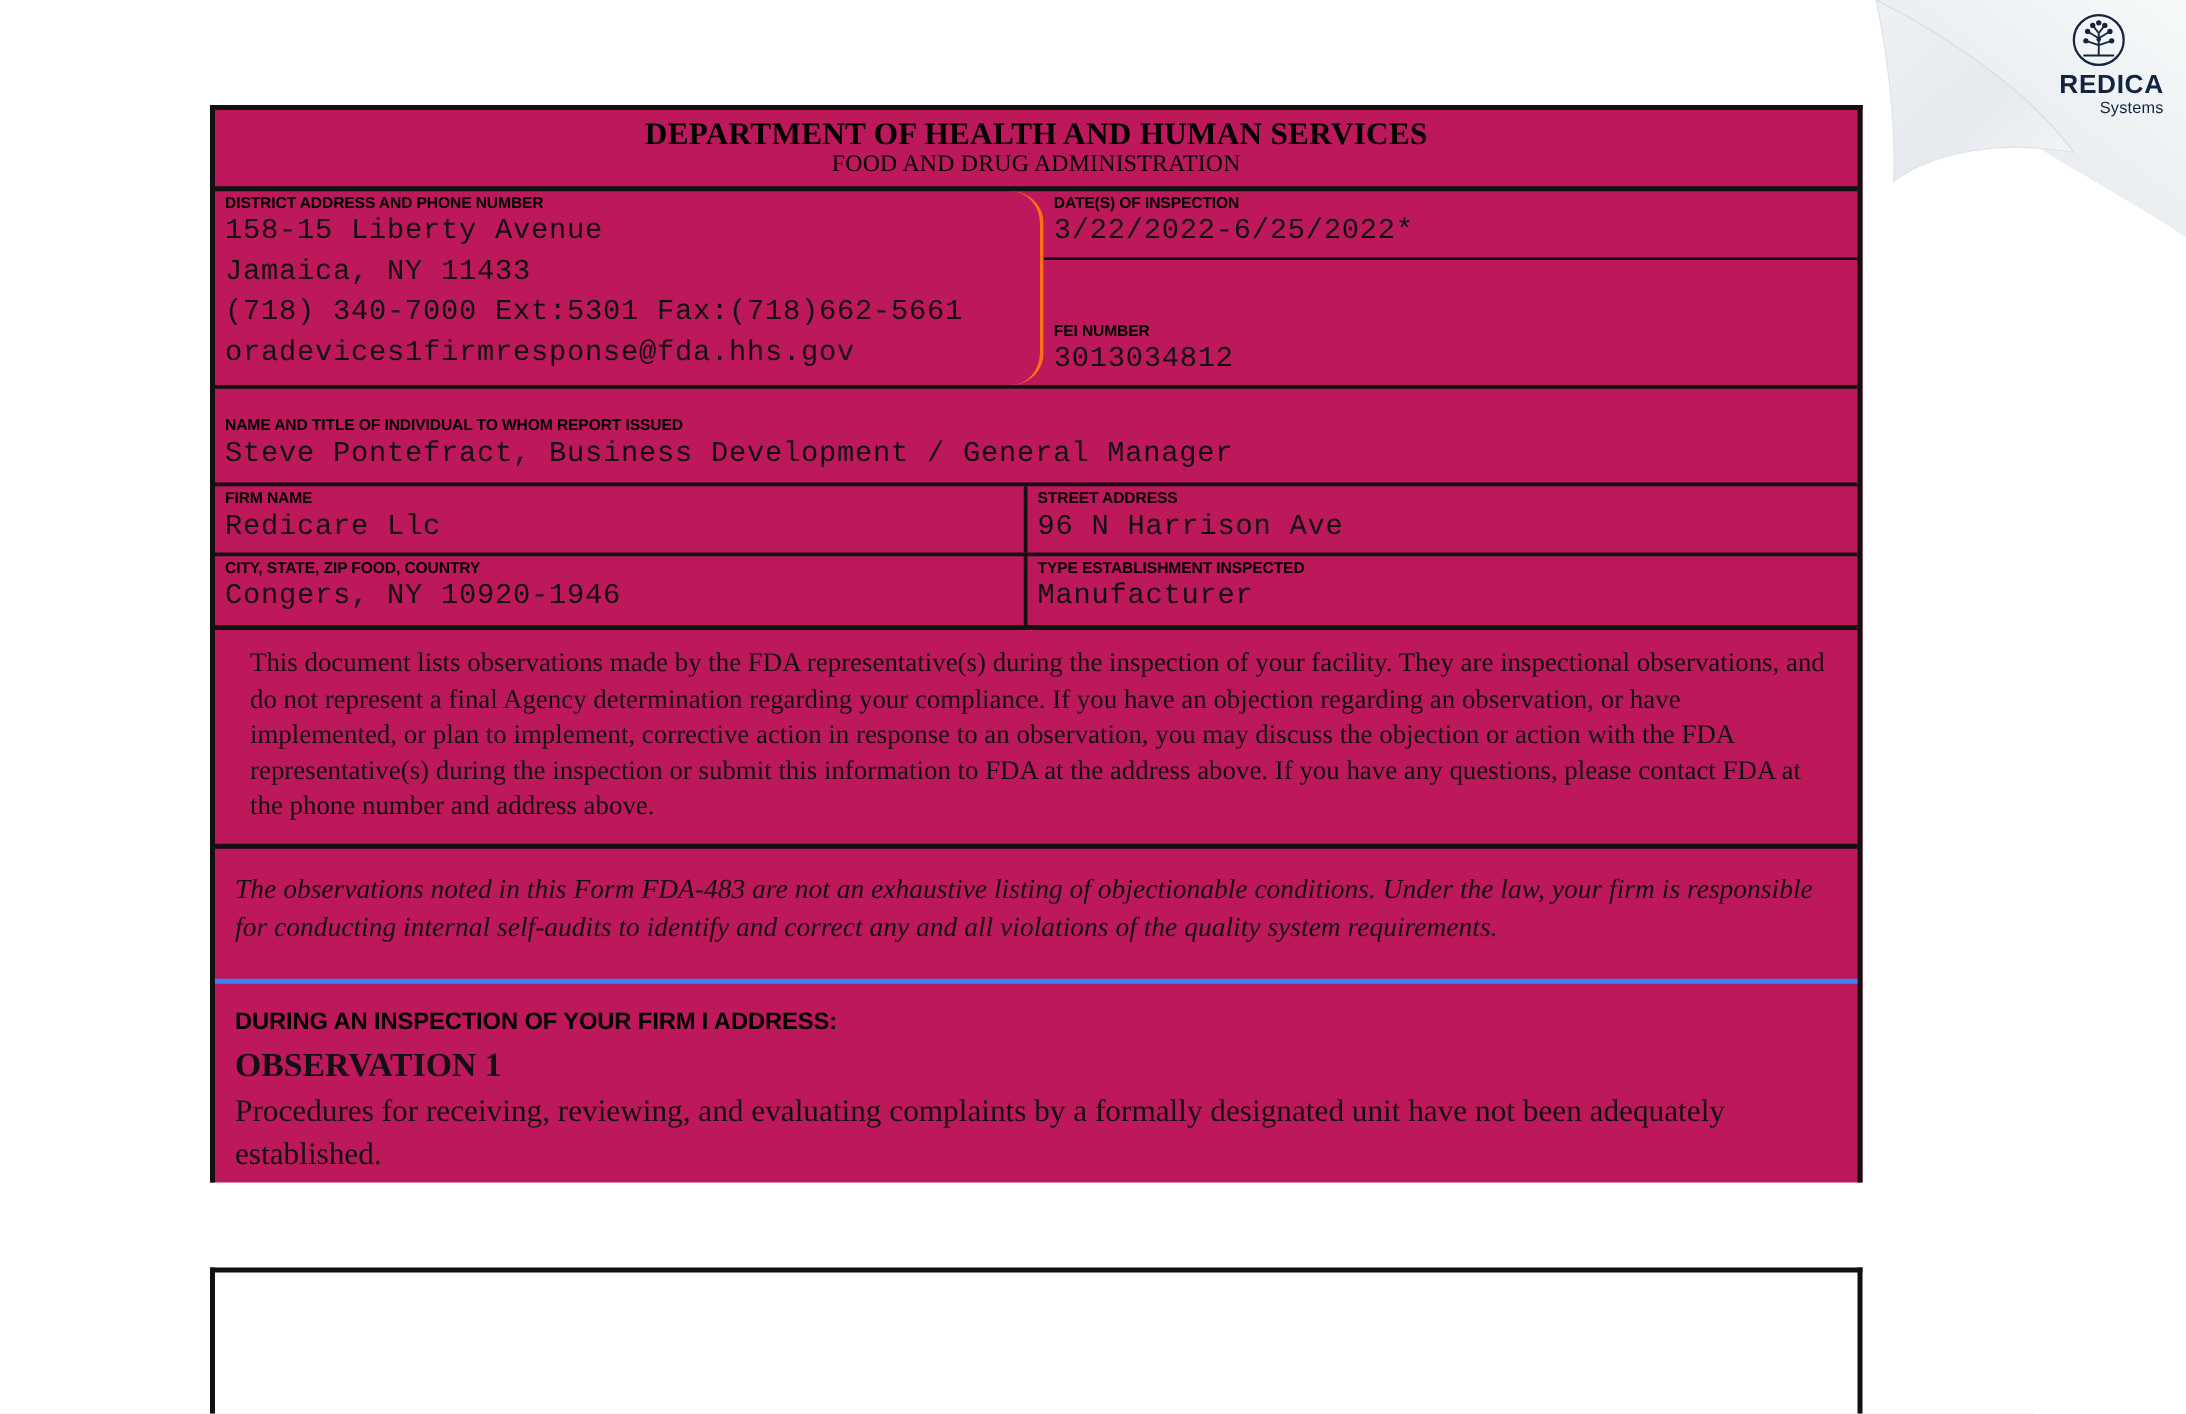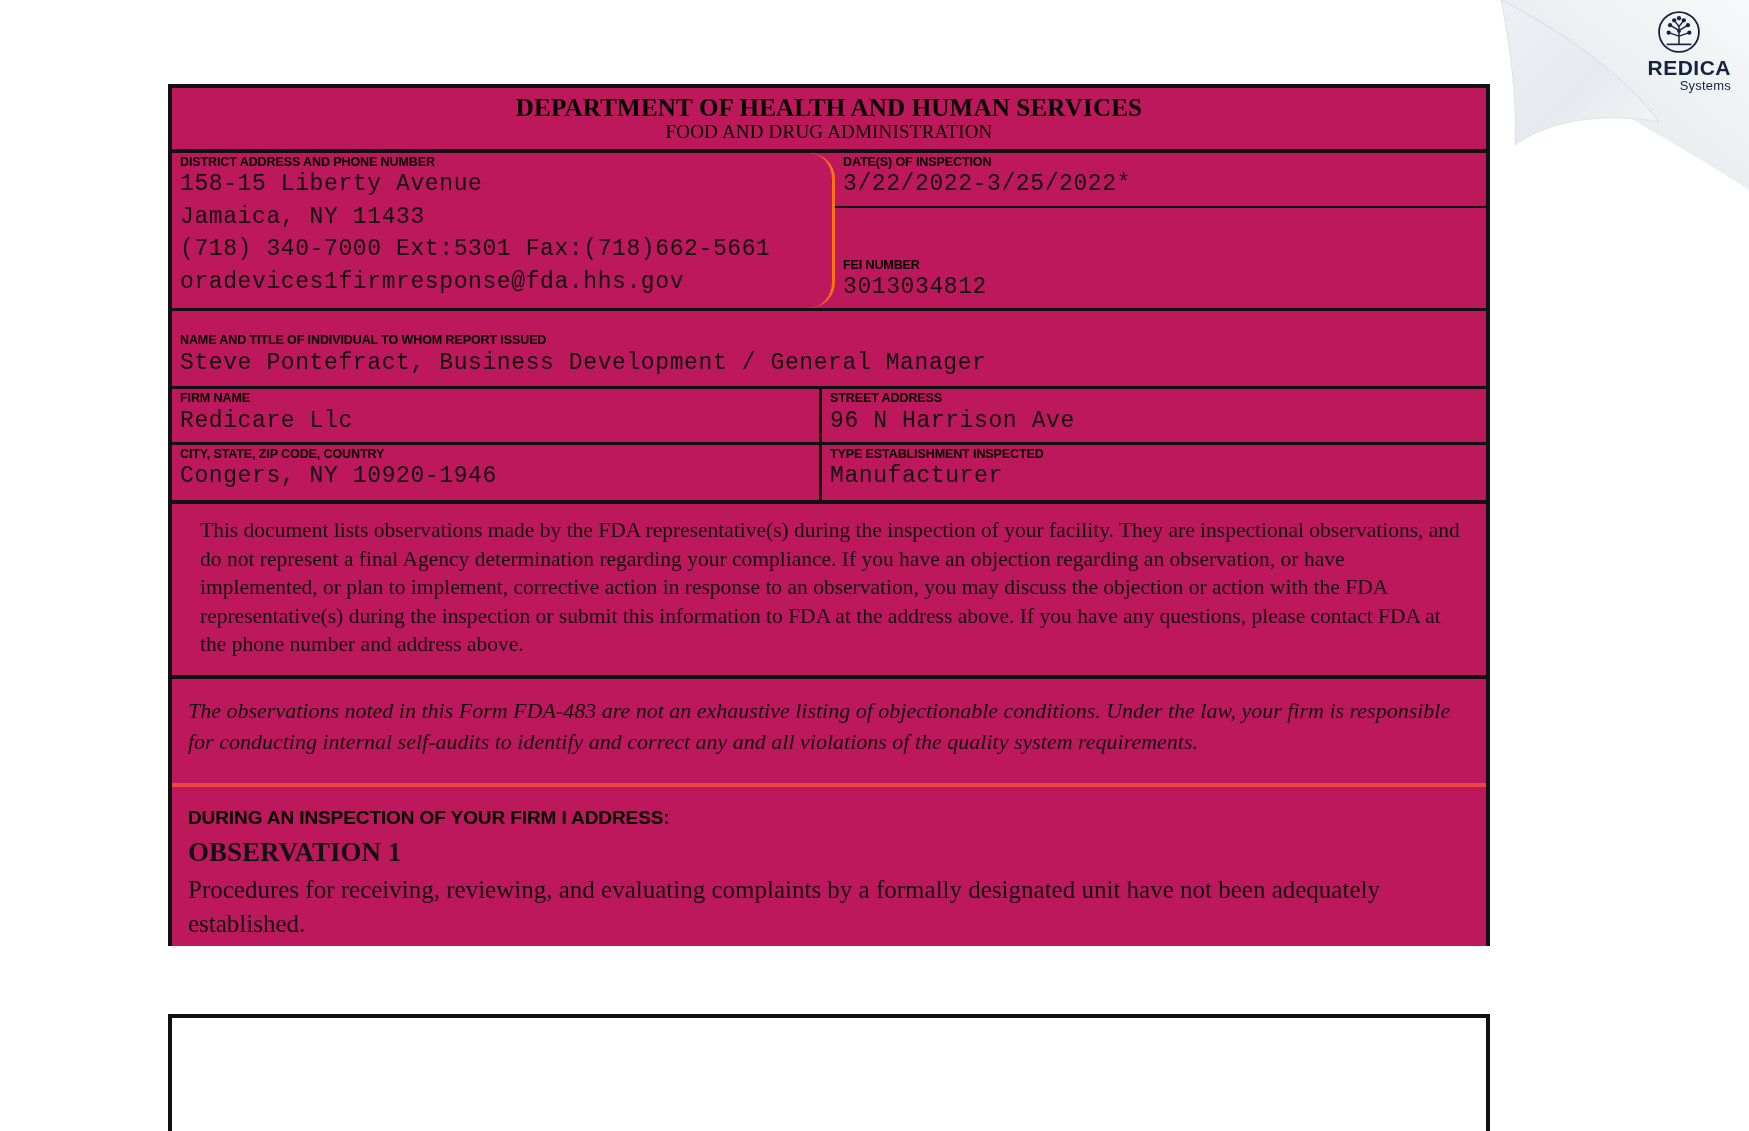--- a/index.html
+++ b/index.html
@@ -188,21 +188,21 @@
     padding: 12px 22px 16px 28px;
   }
   .para-text {
     font-family: "Liberation Serif", serif;
     font-size: 21.5px;
     line-height: 1.33;
     color: #111;
     text-align: left;
   }
   .para-italic-block {
-    border-bottom: 4px solid #ef4444;
+    border-bottom: 4px solid #3b82f6;
     padding: 16px 22px 26px 16px;
   }
   .para-italic {
     font-family: "Liberation Serif", serif;
     font-style: italic;
     font-size: 22px;
     line-height: 1.42;
     color: #111;
   }
 
@@ -315,21 +315,21 @@
     <div class="cell cell-district">
       <div class="cap">DISTRICT ADDRESS AND PHONE NUMBER</div>
       <div class="val">158-15 Liberty Avenue</div>
       <div class="val">Jamaica, NY 11433</div>
       <div class="val">(718) 340-7000 Ext:5301 Fax:(718)662-5661</div>
       <div class="val">oradevices1firmresponse@fda.hhs.gov</div>
     </div>
     <div class="cell cell-rightstack">
       <div class="cell cell-dates">
         <div class="cap">DATE(S) OF INSPECTION</div>
-        <div class="val">3/22/2022-3/25/2022*</div>
+        <div class="val">3/22/2022-6/25/2022*</div>
       </div>
       <div class="cell cell-fei">
         <div class="cap">FEI NUMBER</div>
         <div class="val">3013034812</div>
       </div>
     </div>
   </div>
 
   <div class="row-name">
     <div class="cap">NAME AND TITLE OF INDIVIDUAL TO WHOM REPORT ISSUED</div>
@@ -342,21 +342,21 @@
       <div class="val">Redicare Llc</div>
     </div>
     <div class="cell cell-street">
       <div class="cap">STREET ADDRESS</div>
       <div class="val">96 N Harrison Ave</div>
     </div>
   </div>
 
   <div class="row row-city">
     <div class="cell cell-city">
-      <div class="cap">CITY, STATE, ZIP CODE, COUNTRY</div>
+      <div class="cap">CITY, STATE, ZIP FOOD, COUNTRY</div>
       <div class="val">Congers, NY 10920-1946</div>
     </div>
     <div class="cell cell-type">
       <div class="cap">TYPE ESTABLISHMENT INSPECTED</div>
       <div class="val">Manufacturer</div>
     </div>
   </div>
 
   <div class="para-block">
     <div class="para-text">This document lists observations made by the FDA representative(s) during the inspection of your facility. They are inspectional observations, and do not represent a final Agency determination regarding your compliance. If you have an objection regarding an observation, or have implemented, or plan to implement, corrective action in response to an observation, you may discuss the objection or action with the FDA representative(s) during the inspection or submit this information to FDA at the address above. If you have any questions, please contact FDA at the phone number and address above.</div>

